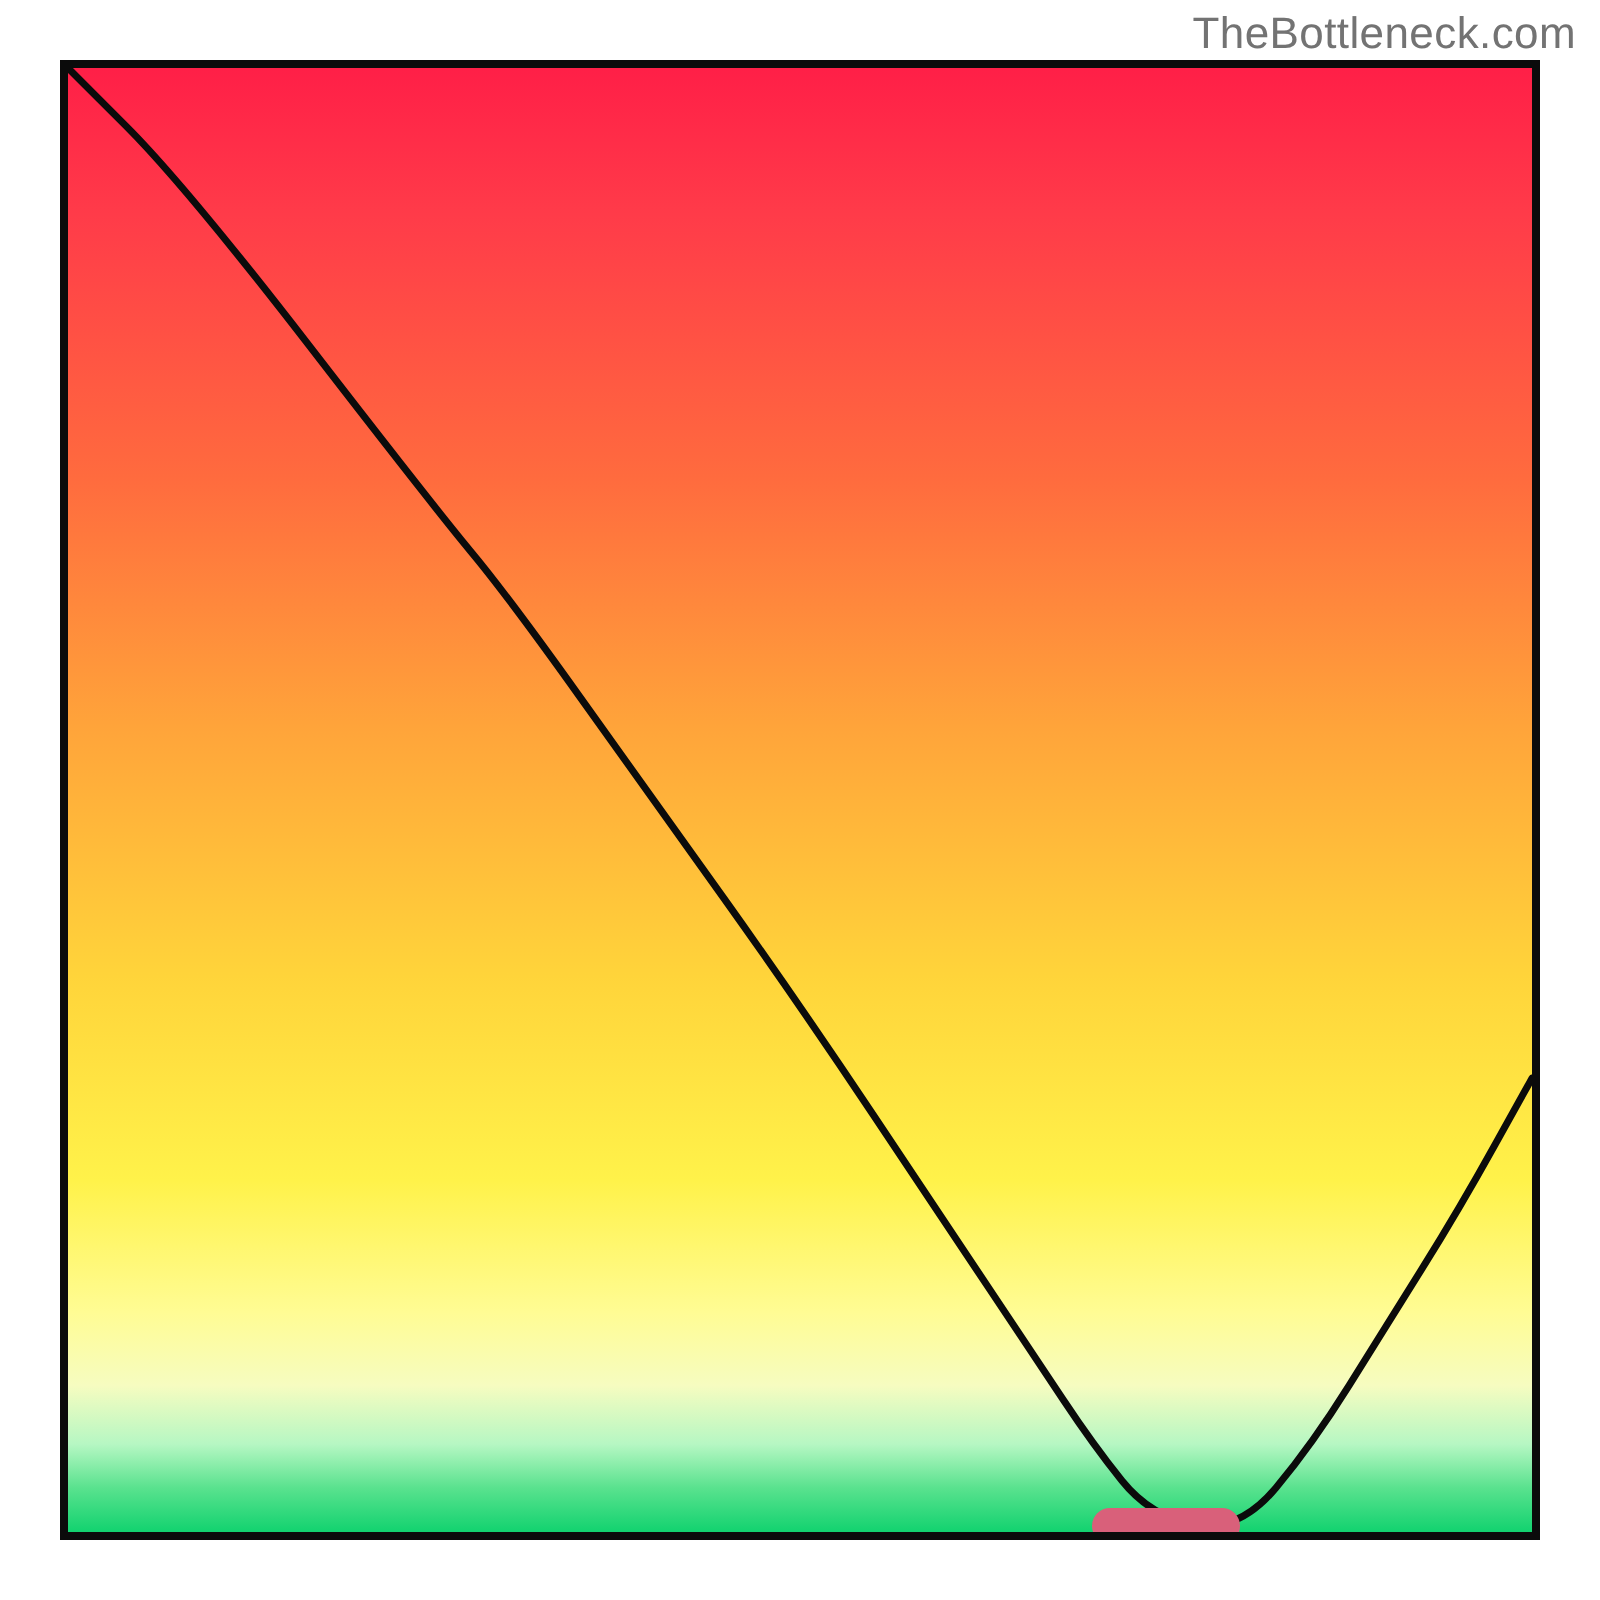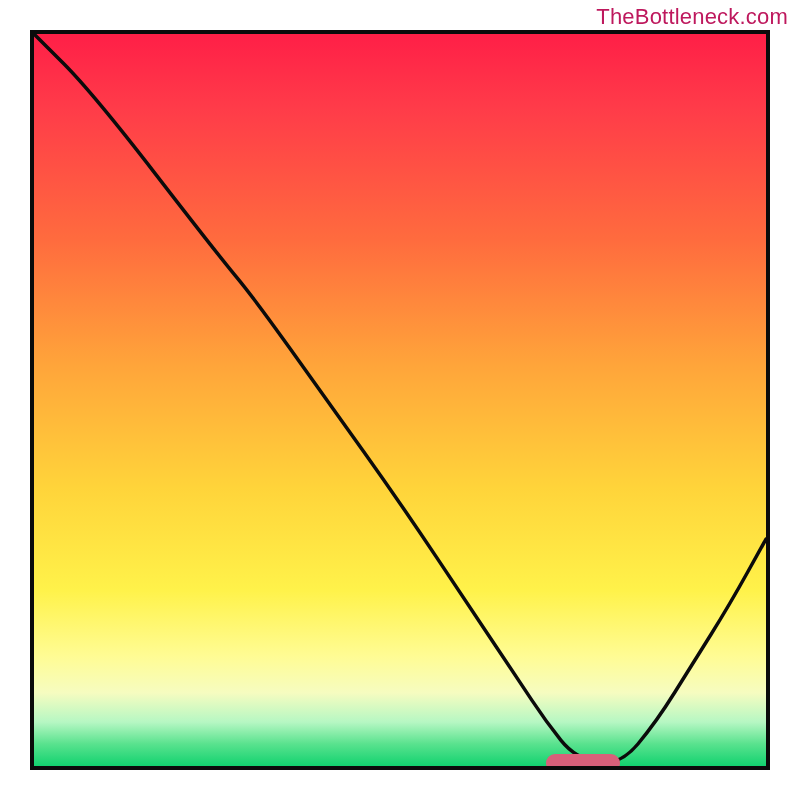--- a/index.html
+++ b/index.html
@@ -12,21 +12,21 @@
   }
   .container {
     position: relative;
     width: 800px;
     height: 800px;
   }
   .watermark {
     position: absolute;
     top: 4px;
     right: 12px;
-    color: #be185d;
+    color: #737373;
     font-size: 22px;
     font-weight: 500;
     letter-spacing: 0.2px;
   }
   .plot-area {
     position: absolute;
     left: 30px;
     top: 30px;
     width: 740px;
     height: 740px;

